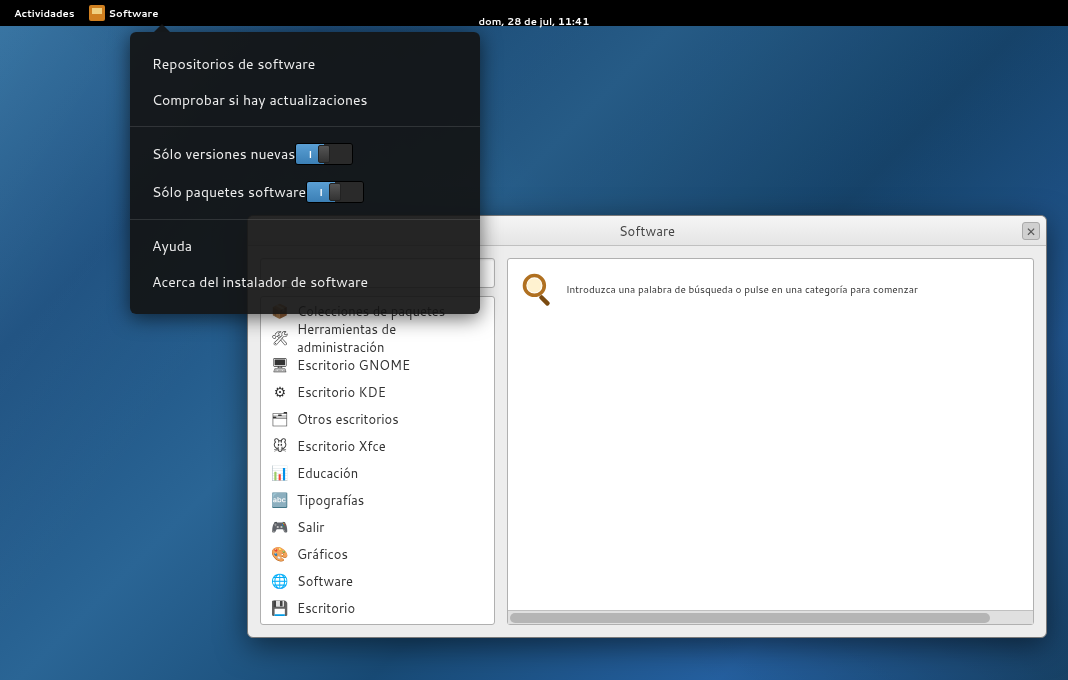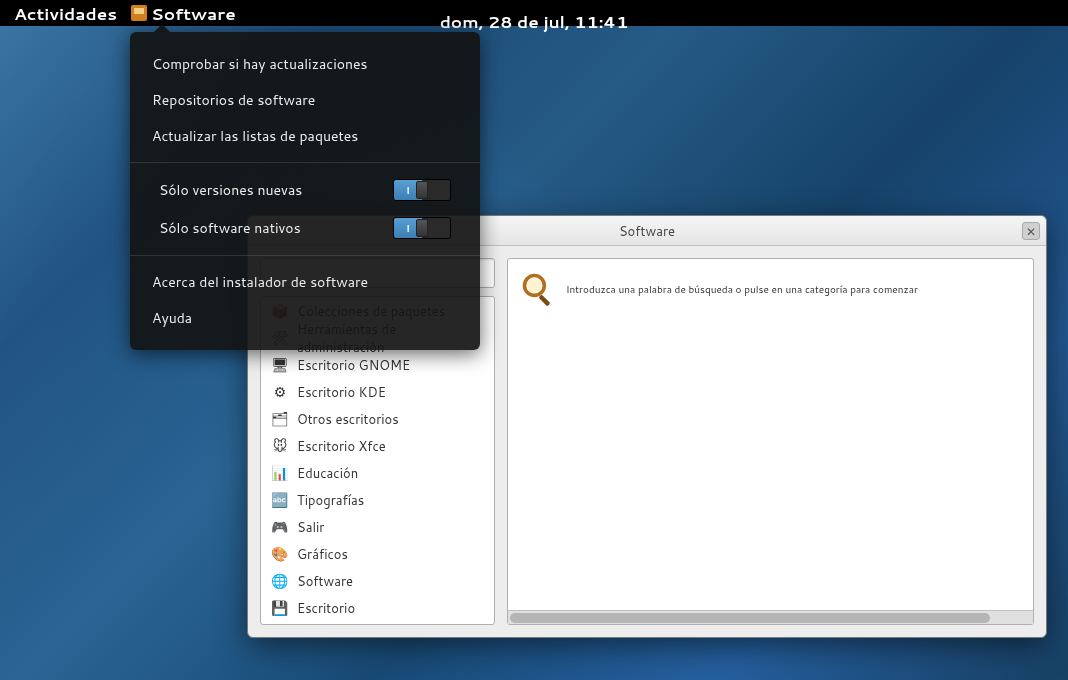--- a/index.html
+++ b/index.html
@@ -14,21 +14,21 @@
   background:
     linear-gradient(125deg, rgba(255,255,255,0.05) 0%, transparent 30%),
     linear-gradient(45deg, transparent 40%, rgba(0,0,0,0.1) 60%),
     linear-gradient(135deg, #3070a0 0%, #1d5080 20%, #2a6595 40%, #184a75 60%, #2560a0 80%, #1a4870 100%);
 }
 .top-bar {
   position: relative; z-index: 10;
   height: 26px;
   background: #000;
   display: flex; align-items: center;
-  color: #fff; font-size: 17px; font-weight: bold;
+  color: #fff; font-size: 10px; font-weight: bold;
 }
 .top-bar .activities { padding: 0 14px; }
 .top-bar .app-indicator { display: flex; align-items: center; gap: 4px; padding: 0 10px 0 0; }
 .top-bar .app-indicator .icon { width:16px; height:16px; background:#d08020; border-radius:2px; position:relative; }
 .top-bar .app-indicator .icon::after { content:""; position:absolute; left:3px; top:3px; width:10px; height:6px; background:#f0d080; }
 .top-bar .clock { position:absolute; left:50%; transform:translateX(-50%);margin-top:16px; }
 
 
 .window {
   position:absolute; left:247px; top:215px; width:800px; height:423px;
@@ -76,21 +76,21 @@
   border-radius:6px; box-shadow:0 4px 20px rgba(0,0,0,0.6);
   font-size:14px; padding:14px 0; z-index:20;
 }
 .menu::before {
   content:""; position:absolute; top:-8px; left:24px;
   border:8px solid transparent; border-bottom-color:rgba(20,20,20,0.92); border-top:none;
 }
 .menu-item { padding:8px 22px; cursor:pointer; }
 .menu-item:hover, .menu-item.hover { background:rgba(255,255,255,0.15); }
 .menu-sep { height:1px; background:rgba(255,255,255,0.12); margin:8px 0; }
-.menu-toggle { display:flex; align-items:center; justify-content:space-between; padding:8px 29px; }
+.menu-toggle { display:flex; align-items:center; padding:8px 22px; }
 .toggle {
   width:58px; height:22px; border-radius:3px; background:#1a1a1a;
   display:flex; align-items:center; position:relative; border:1px solid #000;
 }
 .toggle .on-half { width:50%; height:100%; background:linear-gradient(#5a9fd4,#3b7fb5); border-radius:2px 0 0 2px; display:flex; align-items:center; justify-content:center; color:#fff; font-size:10px; font-weight:bold; }
 .toggle .off-half { width:50%; height:100%; background:#2a2a2a; border-radius:0 2px 2px 0; position:relative; }
 .toggle .knob { position:absolute; left:calc(50% - 6px); top:1px; width:12px; height:18px; background:linear-gradient(#555,#333); border-radius:2px; border:1px solid #222; }
 </style>
 </head>
 <body>
@@ -177,36 +177,35 @@
         <span>Introduzca una palabra de búsqueda o pulse en una categoría para comenzar</span>
       </div>
       <div class="hscroll">
         <div class="thumb"></div>
       </div>
     </div>
   </div>
 </div>
 
 <div class="menu" id="menu">
+    <div class="menu-item">Repositorios de software</div>
     <div class="menu-item">Comprobar si hay actualizaciones</div>
-    <div class="menu-item">Repositorios de software</div>
-    <div class="menu-item">Actualizar las listas de paquetes</div>
     <div class="menu-sep"></div>
     <div class="menu-toggle">
       <span>Sólo versiones nuevas</span>
       <div class="toggle">
         <div class="on-half">I</div>
         <div class="off-half"></div>
         <div class="knob"></div>
       </div>
     </div>
     <div class="menu-toggle">
-      <span>Sólo software nativos</span>
+      <span>Sólo paquetes software</span>
       <div class="toggle">
         <div class="on-half">I</div>
         <div class="off-half"></div>
         <div class="knob"></div>
       </div>
     </div>
     <div class="menu-sep"></div>
+    <div class="menu-item">Ayuda</div>
     <div class="menu-item">Acerca del instalador de software</div>
-    <div class="menu-item">Ayuda</div>
   </div>
 
 </body></html>

